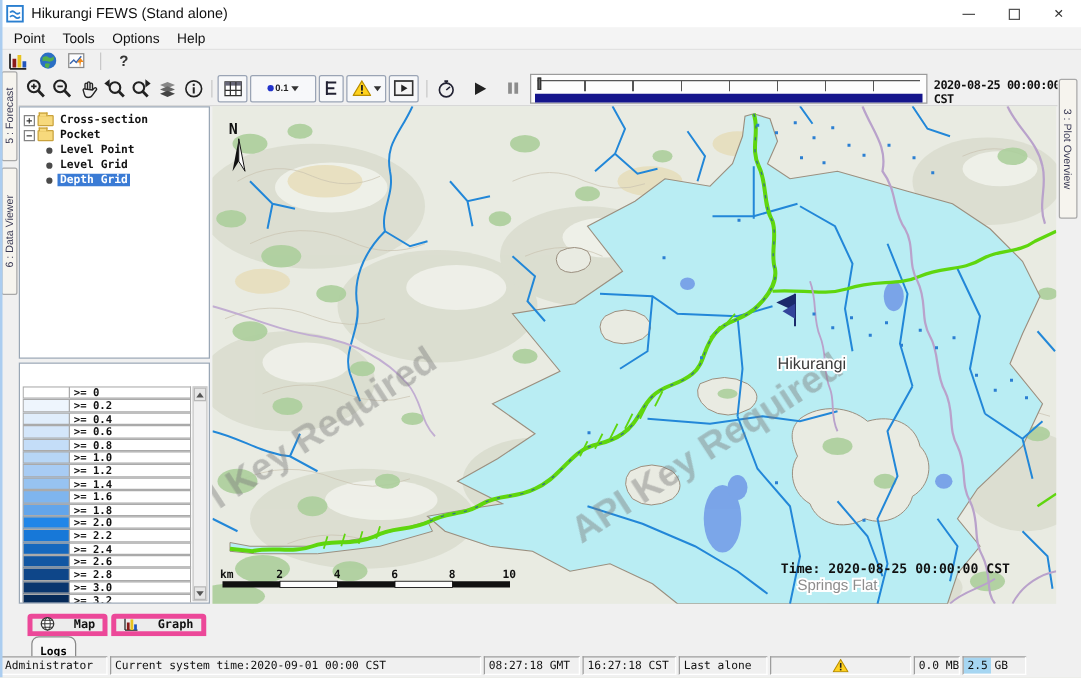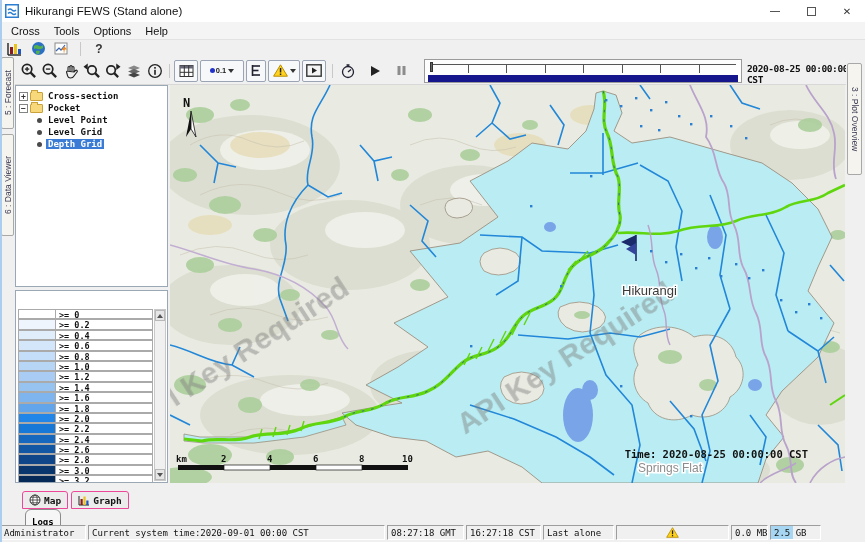--- a/index.html
+++ b/index.html
@@ -98,22 +98,22 @@
   .scr-btn { height:11px; background:#e6e6e6; border:1px solid #b8b8b8; display:flex; align-items:center; justify-content:center; }
   .tri-up { width:0; height:0; border-left:3px solid transparent; border-right:3px solid transparent; border-bottom:4px solid #555; }
   .tri-dn { width:0; height:0; border-left:3px solid transparent; border-right:3px solid transparent; border-top:4px solid #555; }
 
   
   .map-wrap { position:absolute; left:170px; top:85px; width:675px; height:398px; background:#e9ebe2; }
 
   
   .bottom-tabs { position:absolute; left:0; top:487px; width:865px; height:22px; background:#f0f0f0;
                  display:flex; align-items:flex-end; padding-left:22px; gap:3px; }
-  .btab { height:18px; border:1px solid #ec4899; border-radius:3px 3px 0 0; background:#ececec;
-          display:flex; align-items:center; gap:3px; padding:0 6px; font-size:9.5px; font-weight:bold;
+  .btab { height:18px; border:4px solid #ec4899; border-radius:3px 3px 0 0; background:#ececec;
+          display:flex; align-items:flex-end; gap:15px; padding:0 6px; font-size:9.5px; font-weight:bold;
           font-family:"DejaVu Sans Mono","Liberation Mono",monospace; }
   .btab.active { height:21px; background:#f9f9f9; }
   .mini-restore { width:8px; height:8px; border:1.5px solid #333; margin-left:4px; }
   .mini-close::before { content:"\2715"; font-weight:bold; font-size:10px; color:#111; margin-left:3px; }
   .logs-row { position:absolute; left:0; top:509px; width:865px; height:16px; background:#f0f0f0; }
   .logs-btn { position:absolute; left:25px; top:0px; height:26px; border:1px solid #8a8a8a; border-radius:6px;
               background:#f6f6f6; font-size:9px; font-weight:bold; padding:0 6px; line-height:12px;
               font-family:"DejaVu Sans Mono","Liberation Mono",monospace; }
   .statusbar { position:absolute; left:0; top:525px; width:865px; height:15px; background:#f0f0f0;
                display:grid; grid-template-columns:86px 1fr 77px 75px 71px 113px 37px 51px 42px;
@@ -142,21 +142,21 @@
       </div>
     <div class="winbtn">
         <span class="glyph-max"></span>
       </div>
     <div class="winbtn glyph-close"></div>
   </div>
 </div>
 
 <div class="menubar">
 
-<span class="menu-item">Cross</span>
+<span class="menu-item">Point</span>
     <span class="menu-item">Tools</span>
     <span class="menu-item">Options</span>
     <span class="menu-item">Help</span>
   </div>
 
 <div class="toolbar1">
   <div class="tb1-btn">
     <svg width="15" height="14" viewBox="0 0 15 14">
       <line x1="1" y1="13" x2="14" y2="13" stroke="#222" stroke-width="1.4"></line>
       <line x1="1" y1="13" x2="1" y2="1" stroke="#222" stroke-width="1.4"></line>
@@ -238,21 +238,21 @@
   <div class="tb-sep"></div>
   <div class="tb2-tog" style="width:24px">
     <svg width="15" height="14" viewBox="0 0 15 14">
       <rect x="1" y="1.5" width="13" height="11" fill="#fff" stroke="#333"></rect>
       <rect x="1" y="1.5" width="13" height="3" fill="#667"></rect>
       <line x1="5.3" y1="1.5" x2="5.3" y2="12.5" stroke="#333"></line>
       <line x1="9.7" y1="1.5" x2="9.7" y2="12.5" stroke="#333"></line>
       <line x1="1" y1="8.3" x2="14" y2="8.3" stroke="#333"></line>
     </svg>
   </div>
-  <div class="tb2-tog" style="width:44px">
+  <div class="tb2-tog" style="width:53px">
     <span class="dot-blue"></span>
     <span class="thresh-label">0.1</span>
     <span class="caret"></span>
   </div>
   <div class="tb2-tog" style="width:20px">
     <svg width="12" height="13" viewBox="0 0 12 13">
       <line x1="2.5" y1="1" x2="2.5" y2="12" stroke="#223" stroke-width="1.6"></line>
       <line x1="2.5" y1="2" x2="10" y2="2" stroke="#223" stroke-width="1.6"></line>
       <line x1="2.5" y1="6.5" x2="8.5" y2="6.5" stroke="#223" stroke-width="1.6"></line>
       <line x1="2.5" y1="11" x2="10" y2="11" stroke="#223" stroke-width="1.6"></line>

